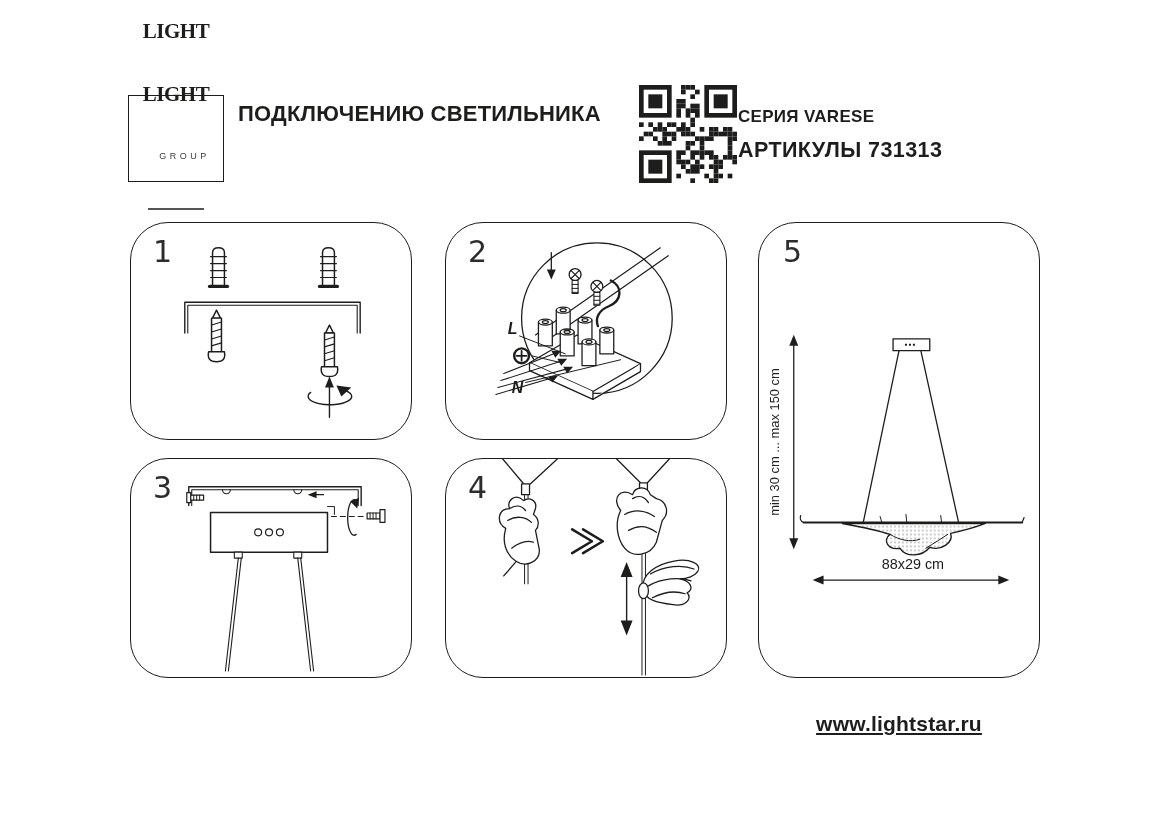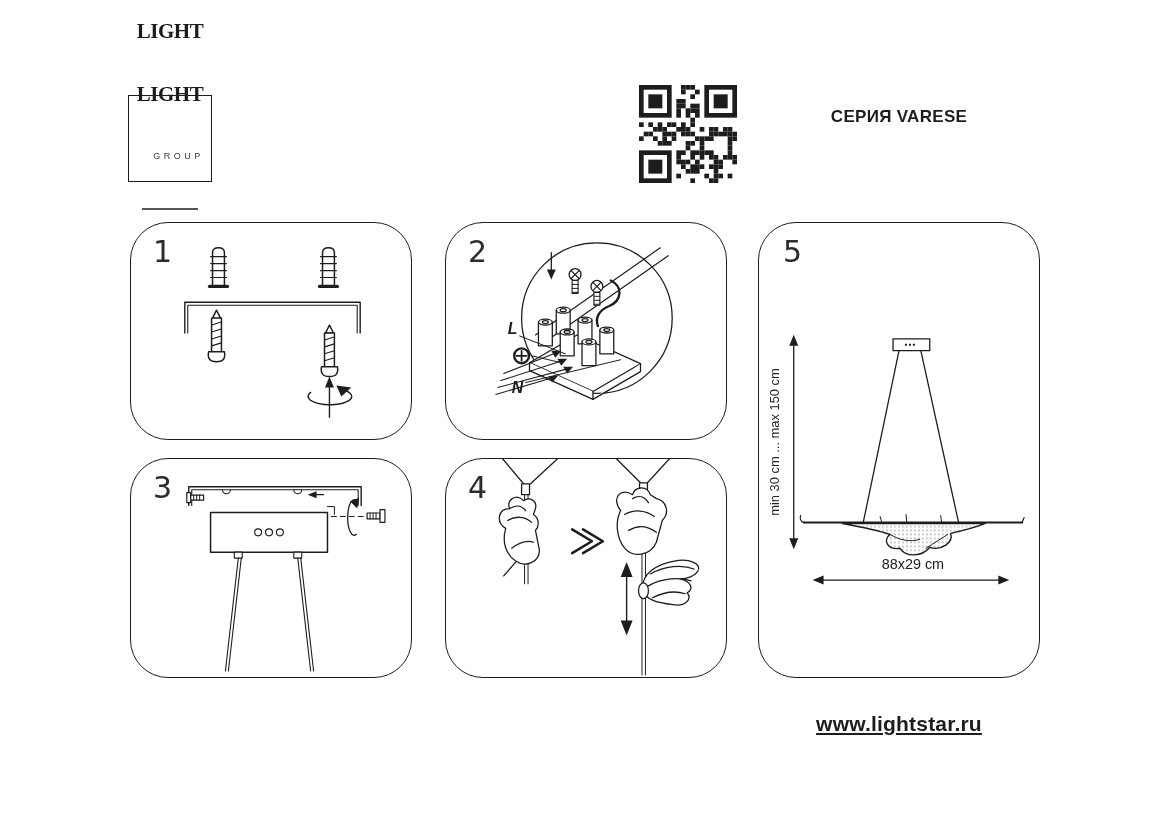--- a/index.html
+++ b/index.html
@@ -1,33 +1,33 @@
 <!DOCTYPE html>
 <html><head>
 <meta charset="utf-8">
 <style>
   * { margin:0; padding:0; box-sizing:border-box; }
   html,body { width:1169px; height:826px; background:#ffffff; overflow:hidden; }
   body { position:relative; font-family:"Liberation Sans", sans-serif; color:#1d1d1b; }
 
   
-  .logo { position:absolute; left:128px; top:95px; width:84px; height:87px;
+  .logo { position:absolute; left:128px; top:95px; width:96px; height:87px;
           border:1.7px solid #1d1d1b; display:flex; flex-direction:column;
           align-items:center; justify-content:center; background:#fff;gap:44px; }
   .logo .l1, .logo .l2 { font-family:"Liberation Serif", serif; font-weight:700;
           font-size:21px; line-height:19px; letter-spacing:-0.5px; }
   .logo .l3 { font-size:9px; letter-spacing:3.5px; margin:3px 0 3px 17px; color:#3a3a3a; }
   .flag { width:56px; height:5px; display:flex; border:0.8px solid #555; }
   .flag span { flex:1; }
   .flag-bar { width:56px; height:2.5px; background:#1d1d1b; margin-top:1.5px; }
 
   .title { position:absolute; left:238px; top:100px; font-size:22px; font-weight:700;
            line-height:28px; letter-spacing:0.2px; }
   .qr { position:absolute; left:638px; top:85px; width:100px; height:98px; }
-  .series { position:absolute; left:770px; top:107px; width:258px; text-align:center; }
+  .series { position:absolute; left:738px; top:107px; width:258px; text-align:left; }
   .series .s1 { font-size:17px; font-weight:700; letter-spacing:0.3px; }
   .series .s2 { font-size:21.5px; font-weight:700; margin-top:11px; letter-spacing:0.4px; }
 
   
   .panel { position:absolute; border:1.6px solid #1d1d1b; border-radius:38px; background:#fff; }
   .p1 { left:130px; top:222px; width:282px; height:218px; }
   .p2 { left:445px; top:222px; width:282px; height:218px; }
   .p3 { left:130px; top:458px; width:282px; height:220px; }
   .p4 { left:445px; top:458px; width:282px; height:220px; }
   .p5 { left:758px; top:222px; width:282px; height:456px; }
@@ -50,20 +50,21 @@
   <div class="l3">GROUP</div>
   <div class="flag">
     <span style="background:#009246"></span>
       <span style="background:#ffffff"></span>
       <span style="background:#ce2b37"></span>
   </div>
   <div class="flag-bar"></div>
 </div>
 
 <div class="title">
+  <div>ПОДКЛЮЧЕНИЮ СВЕТИЛЬНИКА</div>
 </div>
 
 <div class="qr"><svg viewBox="0 0 105 105" width="100" height="98">
       <rect x="0" y="0" width="105" height="105" fill="#ffffff"></rect>
       <rect x="45" y="0" width="5" height="5" fill="#1d1d1b"></rect>
       <rect x="50" y="0" width="5" height="5" fill="#1d1d1b"></rect>
       <rect x="55" y="0" width="5" height="5" fill="#1d1d1b"></rect>
       <rect x="45" y="5" width="5" height="5" fill="#1d1d1b"></rect>
       <rect x="60" y="5" width="5" height="5" fill="#1d1d1b"></rect>
       <rect x="55" y="10" width="5" height="5" fill="#1d1d1b"></rect>
@@ -181,20 +182,21 @@
       <rect x="70" y="0" width="35" height="35" fill="#1d1d1b"></rect>
       <rect x="75" y="5" width="25" height="25" fill="#ffffff"></rect>
       <rect x="80" y="10" width="15" height="15" fill="#1d1d1b"></rect>
       <rect x="0" y="70" width="35" height="35" fill="#1d1d1b"></rect>
       <rect x="5" y="75" width="25" height="25" fill="#ffffff"></rect>
       <rect x="10" y="80" width="15" height="15" fill="#1d1d1b"></rect>
     </svg></div>
 
 <div class="series">
   <div class="s1">СЕРИЯ VARESE</div>
+  <div class="s2">АРТИКУЛЫ 731313</div>
 </div>
 
 <div class="panel p1">
   <span class="num">1</span>
   <svg class="art" viewBox="0 0 282 218">
     <g stroke="#1d1d1b" fill="none" stroke-width="1.5" stroke-linecap="round" stroke-linejoin="round">
 
       <g>
         <path d="M82,62 V30 Q82,25 88,25 Q94,25 94,30 V62"></path>
         <path d="M80,34 H96 M80,41 H96 M80,48 H96 M80,55 H96" stroke-width="1.2"></path>

